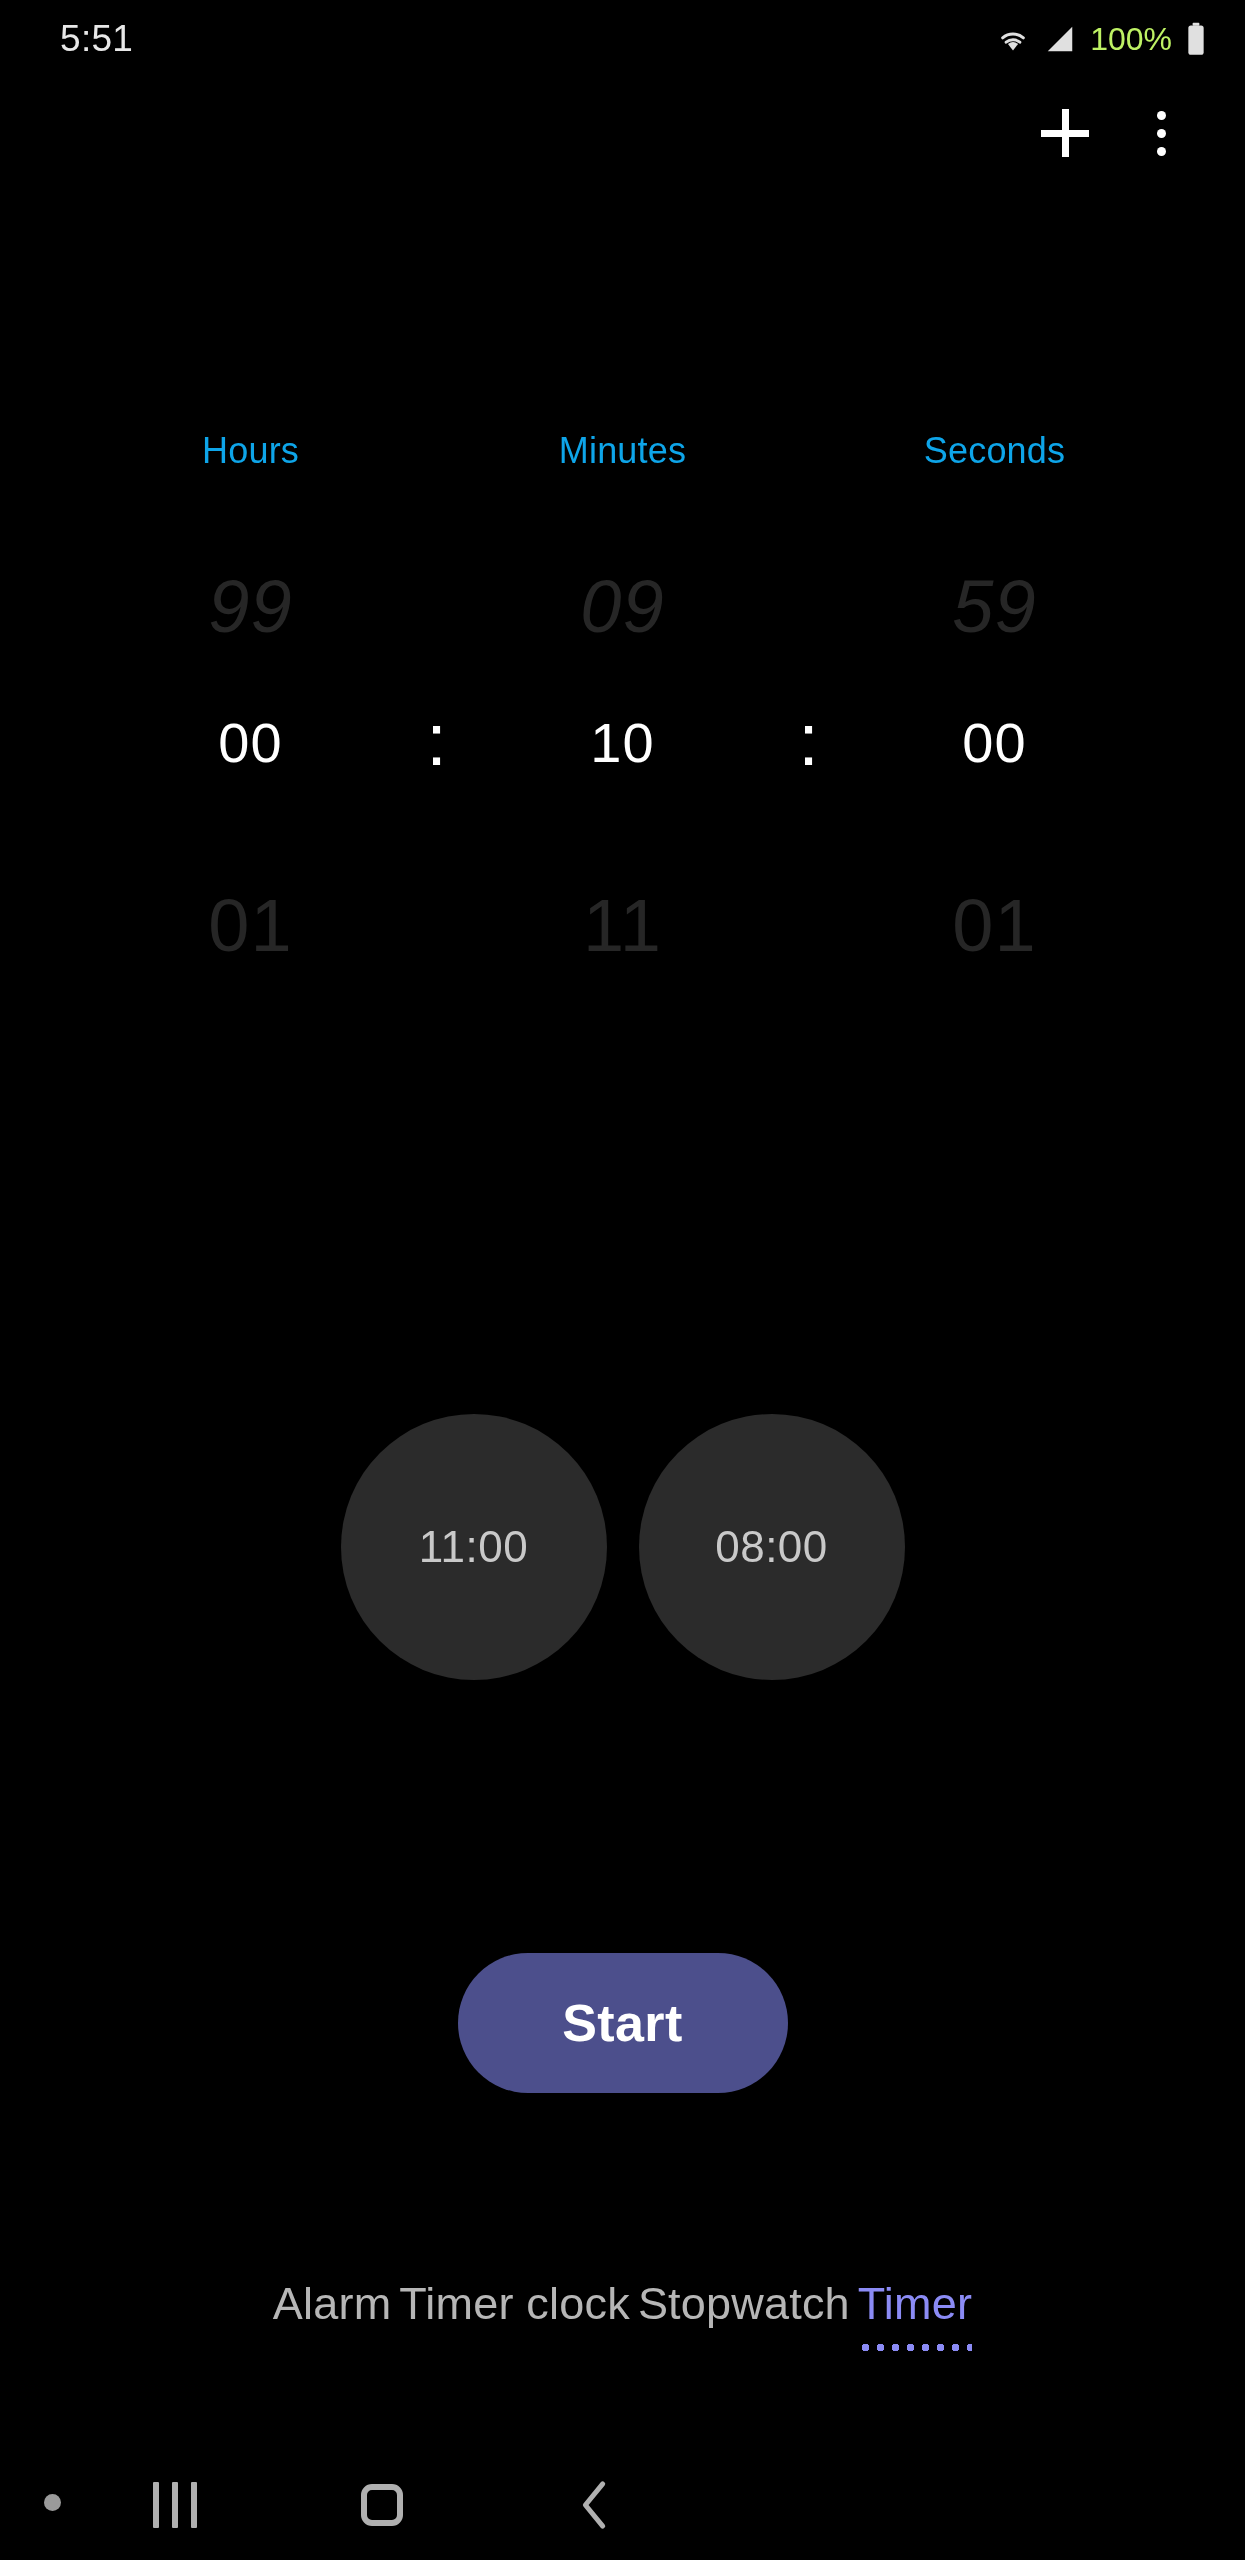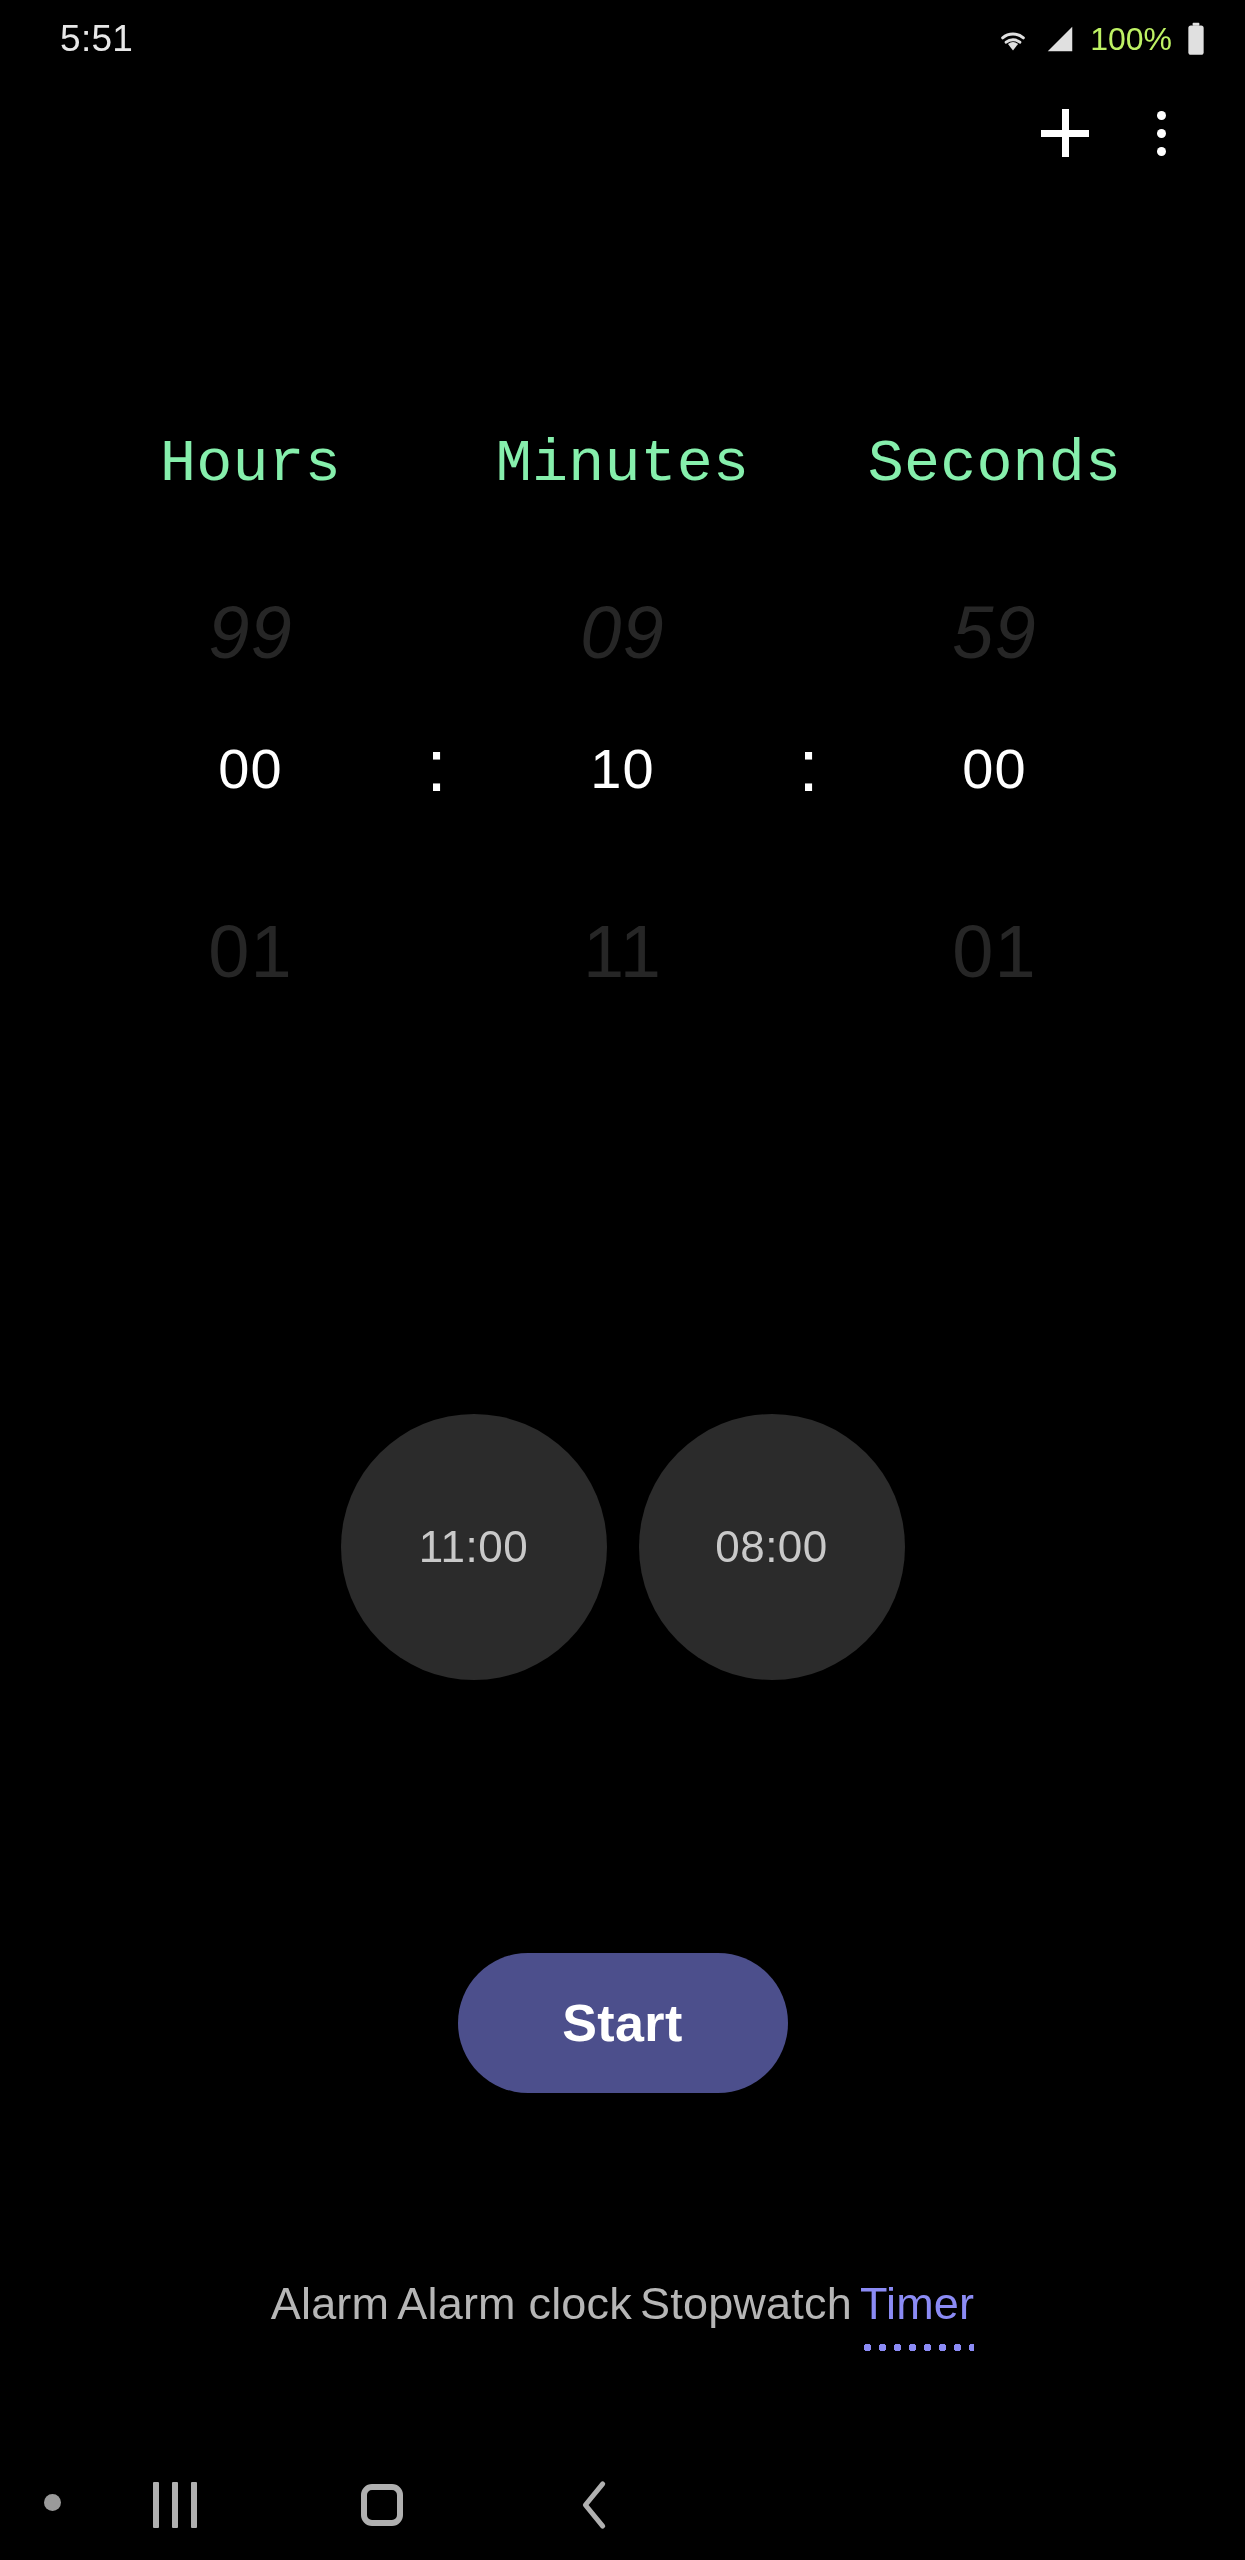--- a/index.html
+++ b/index.html
@@ -62,21 +62,21 @@
     width:1245px;
   }
   .picker-row {
     display:flex; align-items:center; justify-content:center;
     width:1245px;
   }
   .pk-col { width:270px; text-align:center; }
   .pk-sep { width:102px; text-align:center; }
 
   #picker-labels { margin-bottom:58px; }
-  .pk-label { font-size:60px; color:#86efac; letter-spacing:0.2px;font-family:Liberation Mono, monospace; }
+  .pk-label { font-size:36px; color:#0ea5e9; letter-spacing:0.2px; }
 
   .pk-dim-row { height:152px;font-style:italic; }
   .pk-dim { font-size:74px; color:#262626; letter-spacing:1px; }
 
   .pk-main-row { height:120px; }
   .pk-main { font-size:56px; color:#ffffff; letter-spacing:1px; }
   .pk-colon { font-size:74px; color:#ffffff; position:relative; top:-3px; }
 
   .pk-bot-row { height:150px; margin-top:48px; }
 
@@ -243,21 +243,21 @@
     <button id="start-button">
       <span id="start-label">Start</span>
     </button>
   </div>
 
   <div id="tabs">
     <button class="tab">
       <span class="tab-label">Alarm</span>
     </button>
     <button class="tab">
-      <span class="tab-label">Alarm clock</span>
+      <span class="tab-label">Timer clock</span>
     </button>
     <button class="tab">
       <span class="tab-label">Stopwatch</span>
     </button>
     <button class="tab active">
       <span class="tab-label">Timer</span>
       <span class="tab-underline"></span>
     </button>
   </div>
 

